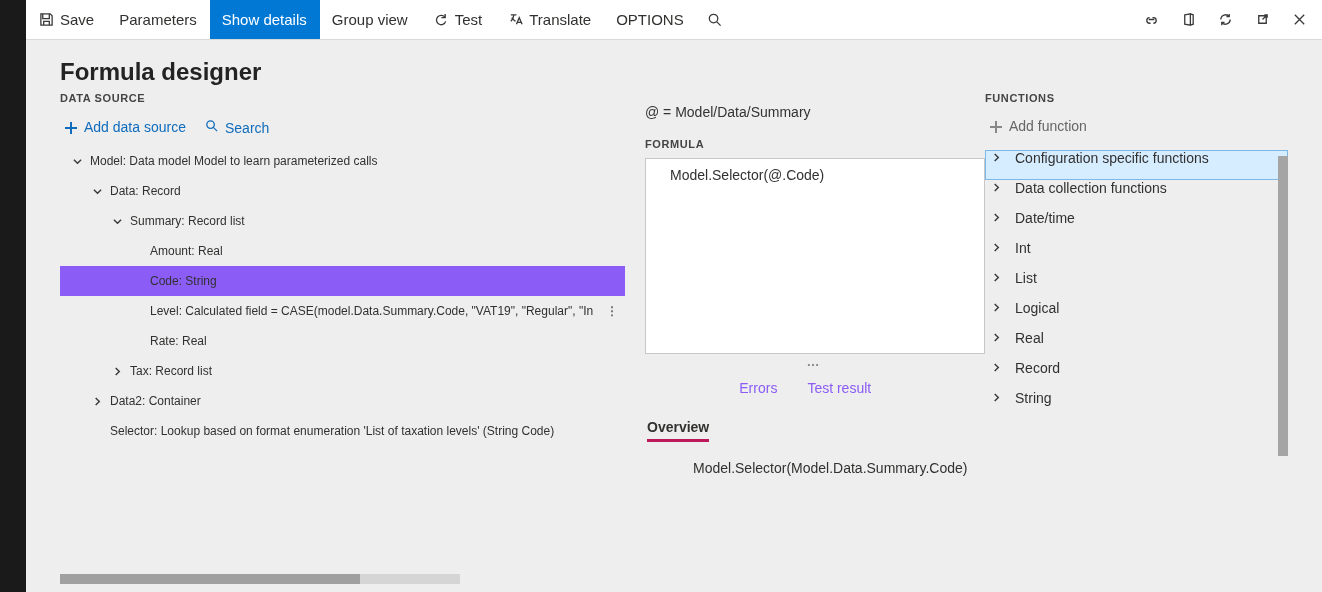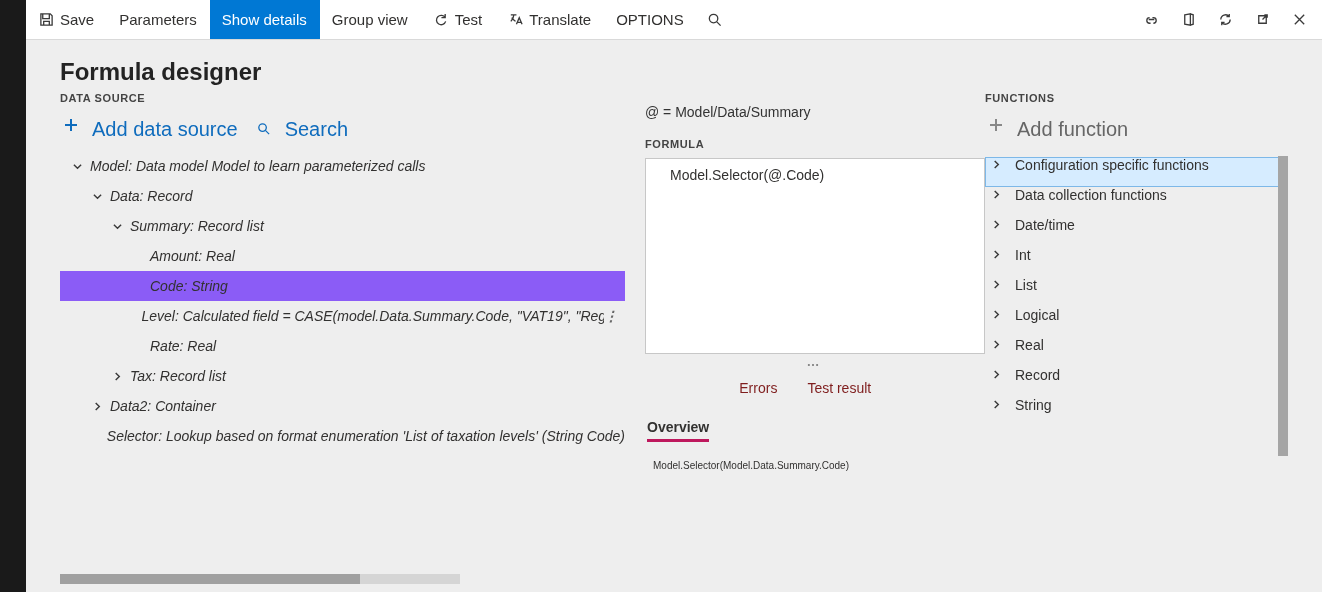--- a/index.html
+++ b/index.html
@@ -84,40 +84,40 @@
   .col-fun  { flex: 1; padding-top: 0; position: relative; }
 
   .action-row {
     display: flex;
     gap: 18px;
     padding: 14px 4px 10px 4px;
     align-items: center;
   }
   .action-link {
     color: #0f6cbd;
-    font-size: 20px;
+    font-size: 14px;
     display: inline-flex;
-    align-items: flex-start;
-    gap: 14px;
+    align-items: flex-end;
+    gap: 6px;
     cursor: pointer;
   }
   .plus {
     width: 14px; height: 14px;
     position: relative;
   }
   .plus::before, .plus::after {
     content: ""; position: absolute; background: #0f6cbd;
   }
   .plus::before { left: 6px; top: 1px; width: 1.5px; height: 12px; }
   .plus::after  { top: 6px; left: 1px; height: 1.5px; width: 12px; }
   .action-gray .plus::before, .action-gray .plus::after { background: #888; }
   .action-gray { color: #666; }
 
   
-  .tree { font-size: 14px; font-style: italic; }
+  .tree { font-size: 12px; }
   .tree-row {
     display: flex;
     align-items: center;
     height: 30px;
     padding-left: 10px;
     white-space: nowrap;
   }
   .tree-row.selected { background: #8b5cf6; }
   .caret {
     width: 14px; height: 14px;
@@ -169,33 +169,34 @@
     font-weight: bold;
     height: 16px;
   }
   .mid-tabs {
     display: flex;
     gap: 30px;
     padding: 6px 2px 0 2px;
     font-size: 14px;
   }
   .mid-tab {
-    color: #7f1d1d;
+    color: #8b5cf6;
     padding: 4px 0;
     cursor: pointer;
   }
   .mid-tab.active {
     color: #323130;
     font-weight: 600;
     border-bottom: 3px solid #be185d;
     margin-top: 39px;
   }
   .overview-text {
     padding: 18px 8px 0 8px;
-    font-size: 10px;
+    font-size: 14px;
+    margin-left: 40px;
   }
 
   
   .col-fun .section-label { margin-bottom: 0; }
   .fun-list { margin-top: 6px; }
   .fun-row {
     display: flex;
     align-items: flex-start;
     height: 30px;
     font-size: 14px;

